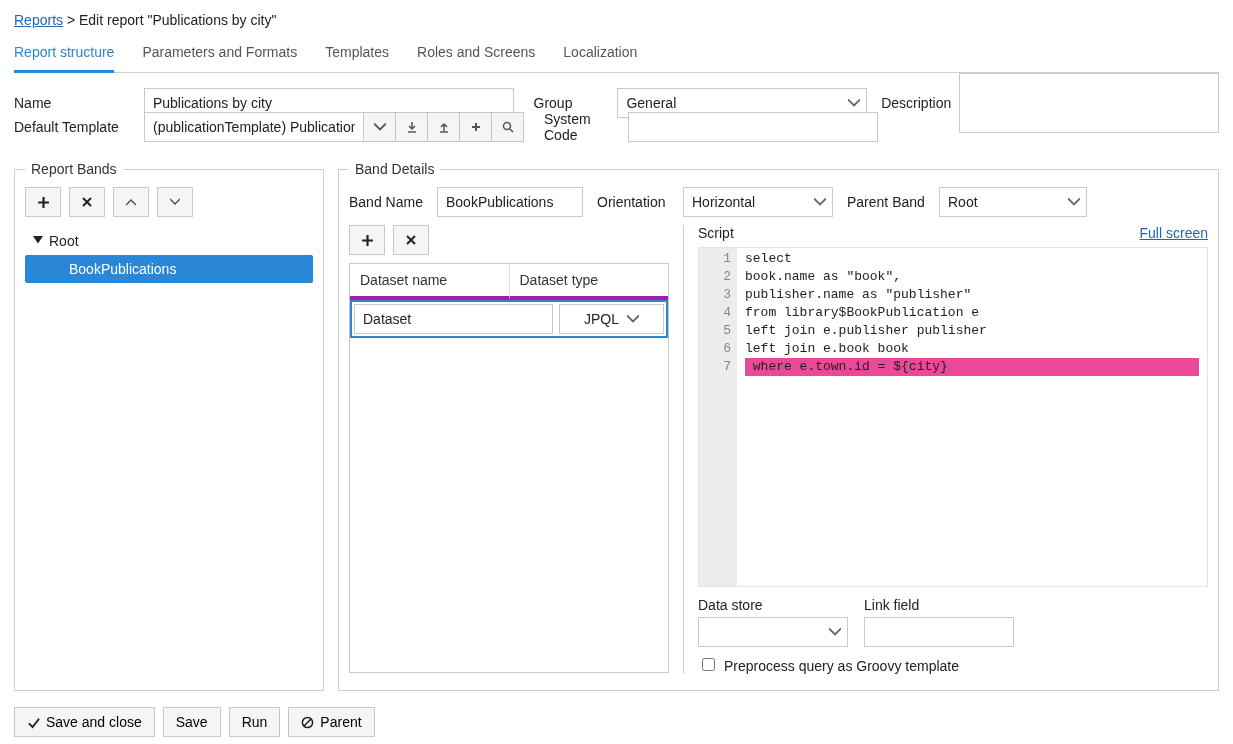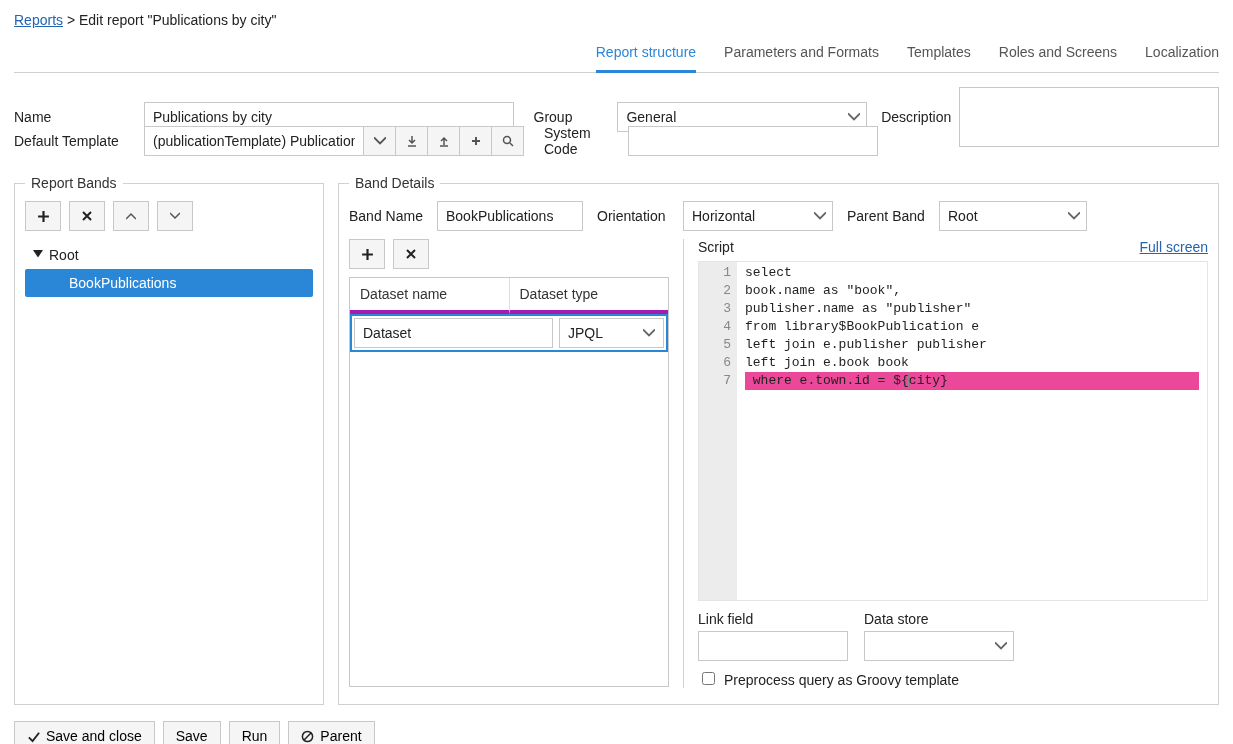--- a/index.html
+++ b/index.html
@@ -10,22 +10,20 @@
   background: #fff;
   color: #222;
 }
 .container { padding: 12px 14px; }
 .breadcrumb { font-size: 14px; margin-bottom: 6px; padding-bottom: 4px; }
 .breadcrumb a { color: #2364b3; }
 .tabs {
   display: flex;
   gap: 28px;
   border-bottom: 1px solid #d0d0d0;
-  margin-bottom: 14px;
-  justify-content: flex-end;
 }
 .tab {
   padding: 6px 0 10px 0;
   cursor: pointer;
   color: #555;
   margin-bottom: -1px;
 }
 .tab.active {
   color: #2a86d7;
   border-bottom: 3px solid #2a86d7;
@@ -64,21 +62,21 @@
 .tree { margin-top: 10px; }
 .tree-item { padding: 6px 8px; cursor: pointer; display: flex; align-items: center; gap: 6px; }
 .tree-child { padding-left: 44px; }
 .tree-item.selected { background: #2a86d7; color: #fff; border-radius: 2px; }
 .columns { display: flex; gap: 14px; }
 .ds-table { border: 1px solid #c8c8c8; }
 .ds-header, .ds-row { display: flex; }
 .ds-header > div { flex: 1; padding: 8px 10px; border-bottom: 4px solid #a21caf; background: #fff; font-weight: normal; color: #333; }
 .ds-header > div:first-child { border-right: 1px solid #ddd; }
 .ds-row { border: 2px solid #2a86d7; }
-.ds-row > * { flex: 1; border: none; height: 30px; padding: 0 8px; }
+.ds-row > * { flex: 1; border: none; height: 30px; padding: 0 24px; }
 .ds-row input { border: 1px solid #c8c8c8; margin: 2px 6px 2px 2px; }
 .editor {
   display: flex;
   border: 1px solid #e4e4e4;
   width: 100%;
   height: 340px;
   font-family: "Courier New", monospace;
   font-size: 13px;
   line-height: 18px;
 }
@@ -292,33 +290,33 @@
                 <div class="code-line">publisher.name as "publisher"</div>
                 <div class="code-line">from library$BookPublication e</div>
                 <div class="code-line">left join e.publisher publisher</div>
                 <div class="code-line">left join e.book book</div>
                 <div class="code-line highlighted"> where e.town.id = ${<span class="cursor"></span>city}</div>
               </div>
           </div>
 
           <div style="display:flex; gap:16px; margin-top:10px">
             <div style="flex:0 0 150px">
-              <div>Link field</div>
-              <input type="text" style="width: 150px; margin-top: 4px;" value="">
-            </div>
-            <div style="flex:0 0 150px">
               <div>Data store</div>
               <div class="select-like" style="width:150px; margin-top:4px">
                 <span></span>
                 <span class="chev-down">
                     <svg viewBox="0 0 10 6">
                       <path d="M0 0 L5 5 L10 0" fill="none" stroke="#666" stroke-width="1.5"></path>
                     </svg>
                   </span>
               </div>
+            </div>
+            <div style="flex:0 0 150px">
+              <div>Link field</div>
+              <input type="text" style="width: 150px; margin-top: 4px;" value="">
             </div>
           </div>
 
           <div class="checkbox-row">
             <input type="checkbox" style="">
             <span>Preprocess query as Groovy template</span>
           </div>
         </div>
       </div>
     </fieldset>

